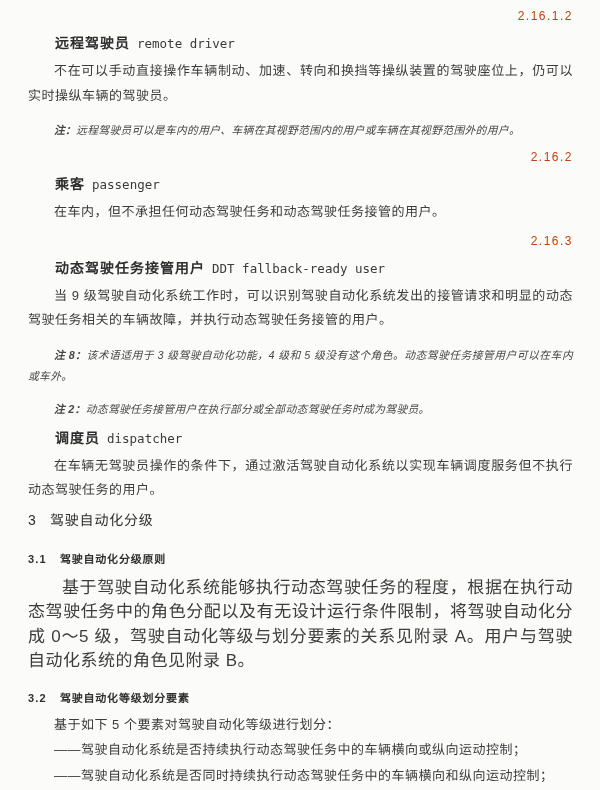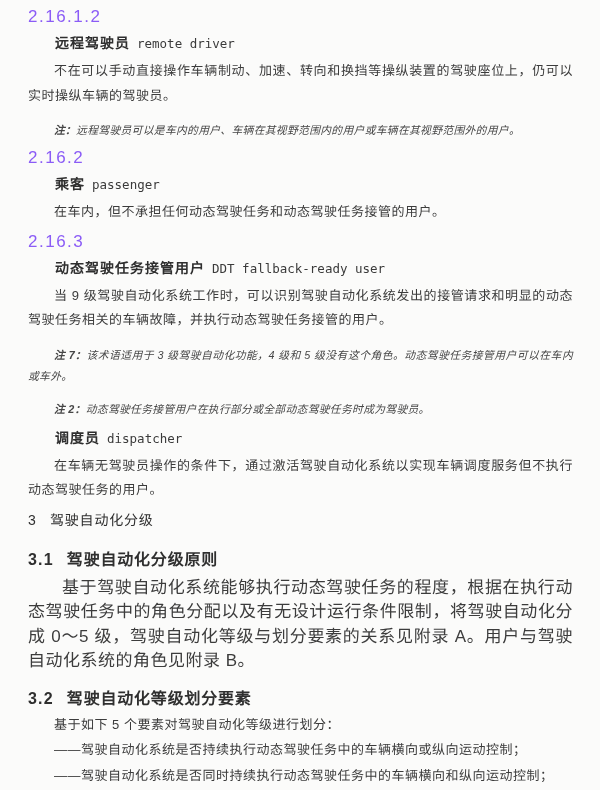--- a/index.html
+++ b/index.html
@@ -11,24 +11,25 @@
     overflow:hidden;
   }
   .page{
     box-sizing:border-box;
     width:600px;height:790px;
     padding:8px 27px 0 28px;
   }
   
   .sec{margin:0 0 8px 0;}
   .sec-num{
-    font-size:17px;
+    font-size:12px;
     line-height:17px;
     letter-spacing:1.5px;
-    color:#8b5cf6;
+    color:#c2410c;
+    text-align:right;
   }
   
   .term-line{
     margin:8px 0 6px 0;
     line-height:19px;
     padding-left:27px;
   }
   .term-zh{
     font-weight:bold;
     font-size:14px;
@@ -67,21 +68,21 @@
   .chapter-h{
     margin:2px 0 0 0;
     font-size:14px;
     font-weight:normal;
     line-height:19px;
     color:#2f2f2f;
     letter-spacing:0.8px;
   }
   .section-h{
     margin:20px 0 0 0;
-    font-size:16px;
+    font-size:11px;
     font-weight:bold;
     line-height:19px;
     color:#2f2f2f;
     letter-spacing:0.8px;
   }
   .h-num{margin-right:13px;letter-spacing:1.2px;}
   .body-p{
     margin:7px 0 15px 0;
     font-size:17px;
     line-height:24.5px;
@@ -127,21 +128,21 @@
     </div>
     <p class="def">在车内，但不承担任何动态驾驶任务和动态驾驶任务接管的用户。</p>
   </section>
 
   <section class="sec">
     <div class="sec-num">2.16.3</div>
     <div class="term-line">
       <span class="term-zh">动态驾驶任务接管用户</span><span class="term-en">DDT fallback-ready user</span>
     </div>
     <p class="def">当 9 级驾驶自动化系统工作时，可以识别驾驶自动化系统发出的接管请求和明显的动态驾驶任务相关的车辆故障，并执行动态驾驶任务接管的用户。</p>
-    <p class="note"><span class="note-label">注 7：</span><span>该术语适用于 3 级驾驶自动化功能，4 级和 5 级没有这个角色。动态驾驶任务接管用户可以在车内或车外。</span></p>
+    <p class="note"><span class="note-label">注 8：</span><span>该术语适用于 3 级驾驶自动化功能，4 级和 5 级没有这个角色。动态驾驶任务接管用户可以在车内或车外。</span></p>
     <p class="note"><span class="note-label">注 2：</span><span>动态驾驶任务接管用户在执行部分或全部动态驾驶任务时成为驾驶员。</span></p>
   </section>
 
   <section class="sec">
     <div class="term-line">
       <span class="term-zh">调度员</span><span class="term-en">dispatcher</span>
     </div>
     <p class="def">在车辆无驾驶员操作的条件下，通过激活驾驶自动化系统以实现车辆调度服务但不执行动态驾驶任务的用户。</p>
   </section>
 

